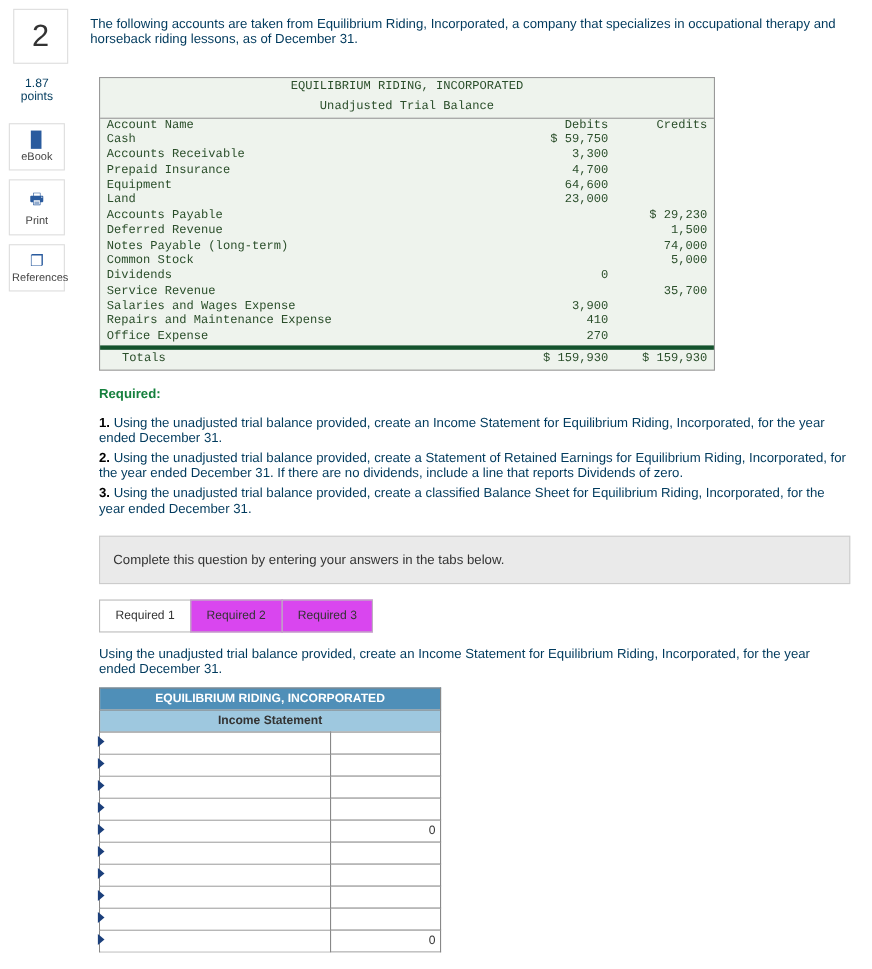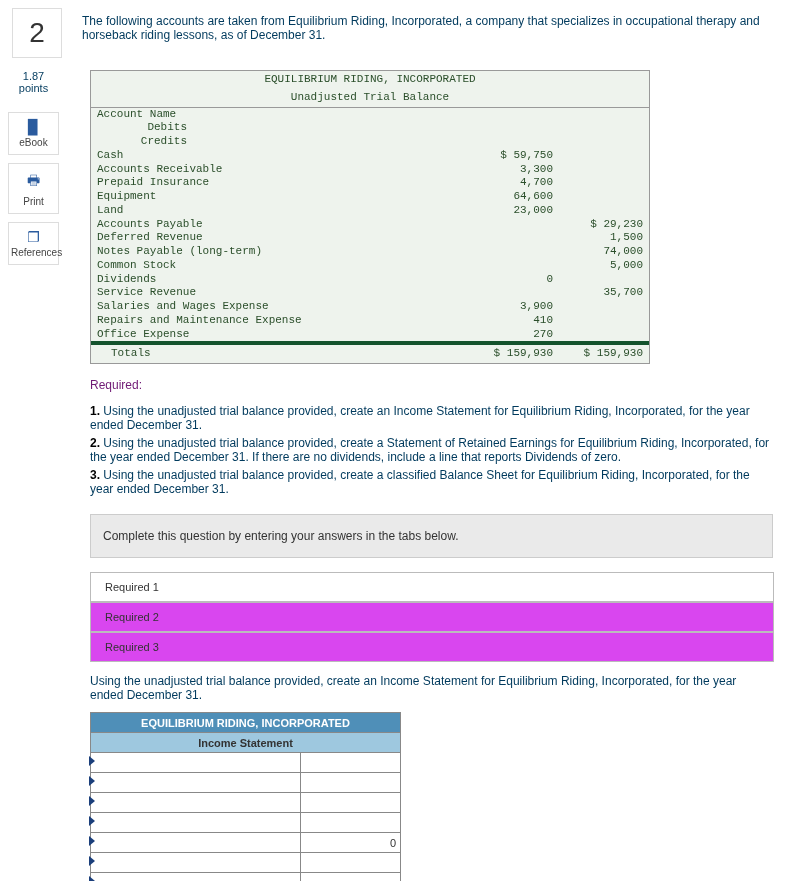--- a/index.html
+++ b/index.html
@@ -49,33 +49,33 @@
     width: 560px;
     margin-top: 4px;
     line-height: 1.25;
   }
   .tb-head { text-align: center; padding: 2px 0; }
   .tb-row { display: flex; padding: 0 6px; }
   .tb-name { flex: 1; }
   .tb-deb { width: 90px; text-align: right; }
   .tb-cred { width: 90px; text-align: right; }
   .tb-total-row { border-top: 4px solid #14532d; padding-top:2px; padding-bottom:2px;}
-  .required-heading { font-weight: normal; margin: 14px 0 6px; color:#701a75;}
+  .required-heading { font-weight: bold; margin: 14px 0 6px; color:#15803d;}
   .req-list { padding-left: 0; list-style:none; color:#003a5d;}
   .req-list li { margin-bottom: 4px; }
   .req-list b { color:#000; }
   .instruction-bar {
     background: #eaeaea;
     border: 1px solid #ccc;
     padding: 14px 12px;
     font-weight: normal;
     font-size: 12px;
     margin-top: 18px;
   }
-  .tabs { display: flex; margin-top: 14px; flex-direction: column; }
+  .tabs { display: flex; margin-top: 14px; }
   .tab {
     border: 1px solid #bbb;
     padding: 8px 14px;
     font-size: 11px;
     background: #d946ef;
     cursor: pointer;
     margin-right: -1px;
   }
   .tab.active { background: #fff; font-weight: normal; }
   .tab-content-instr {
@@ -122,21 +122,21 @@
     <span class="tool-icon">❐</span>
     <span>References</span>
   </div>
 </div>
 
 <div class="main-col">
 
   <div class="trial-balance">
     <div class="tb-head">EQUILIBRIUM RIDING, INCORPORATED</div>
     <div class="tb-head">Unadjusted Trial Balance</div>
-    <div class="tb-row" style="border-top:1px solid #999;flex-direction:column;">
+    <div class="tb-row" style="border-top:1px solid #999;">
       <div class="tb-name">Account Name</div>
       <div class="tb-deb">Debits</div>
       <div class="tb-cred">Credits</div>
     </div>
     <div id="tb-rows">
         <div class="tb-row">
           <div class="tb-name">Cash</div>
           <div class="tb-deb">$ 59,750</div>
           <div class="tb-cred"></div>
         </div>

